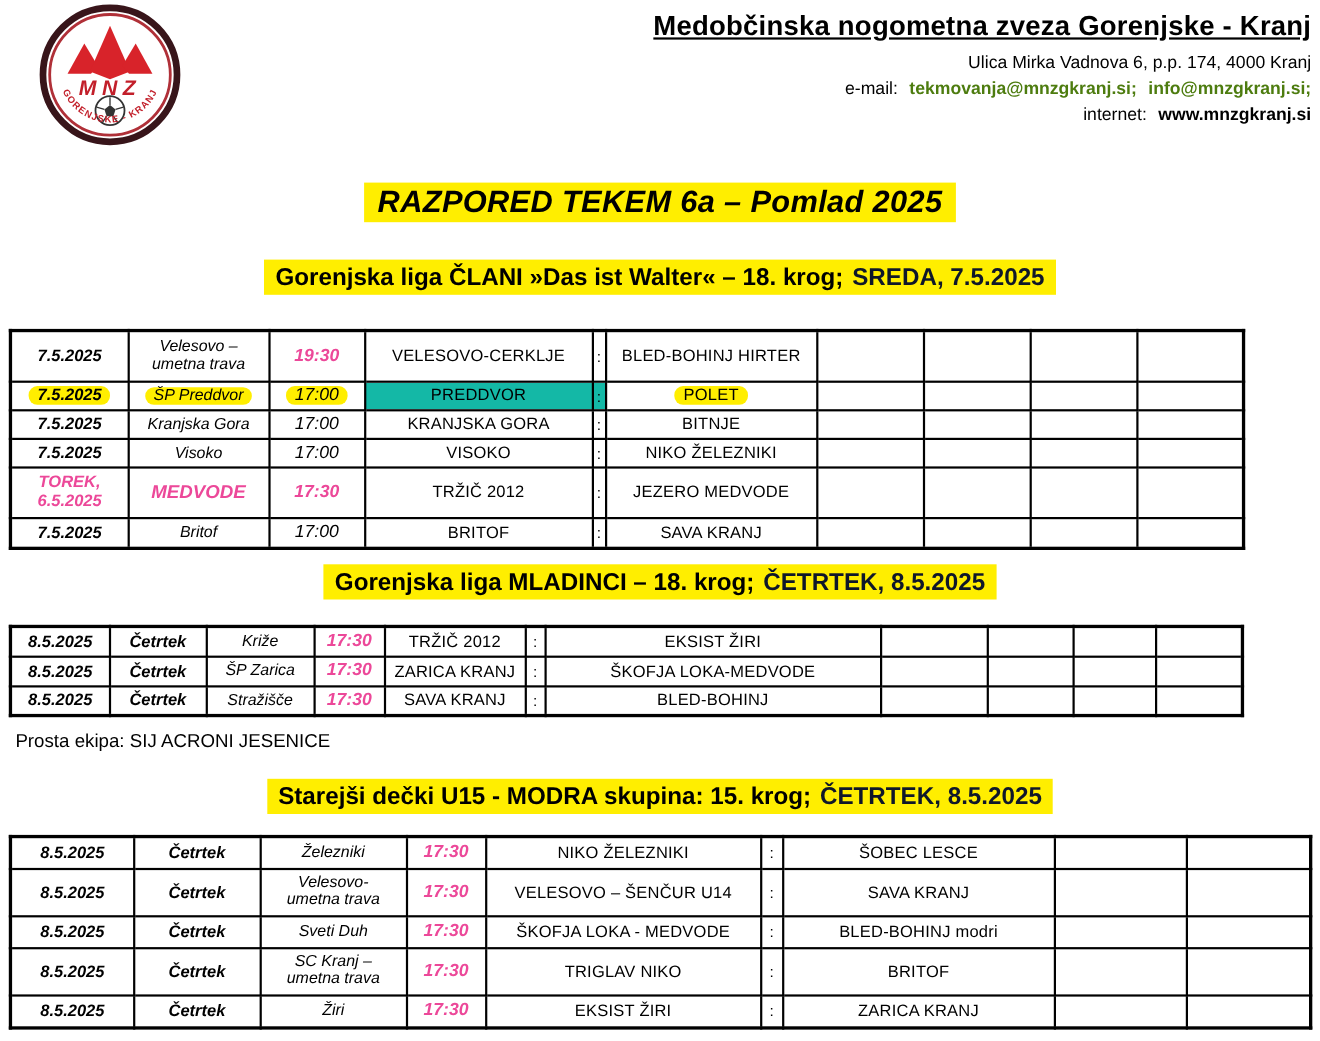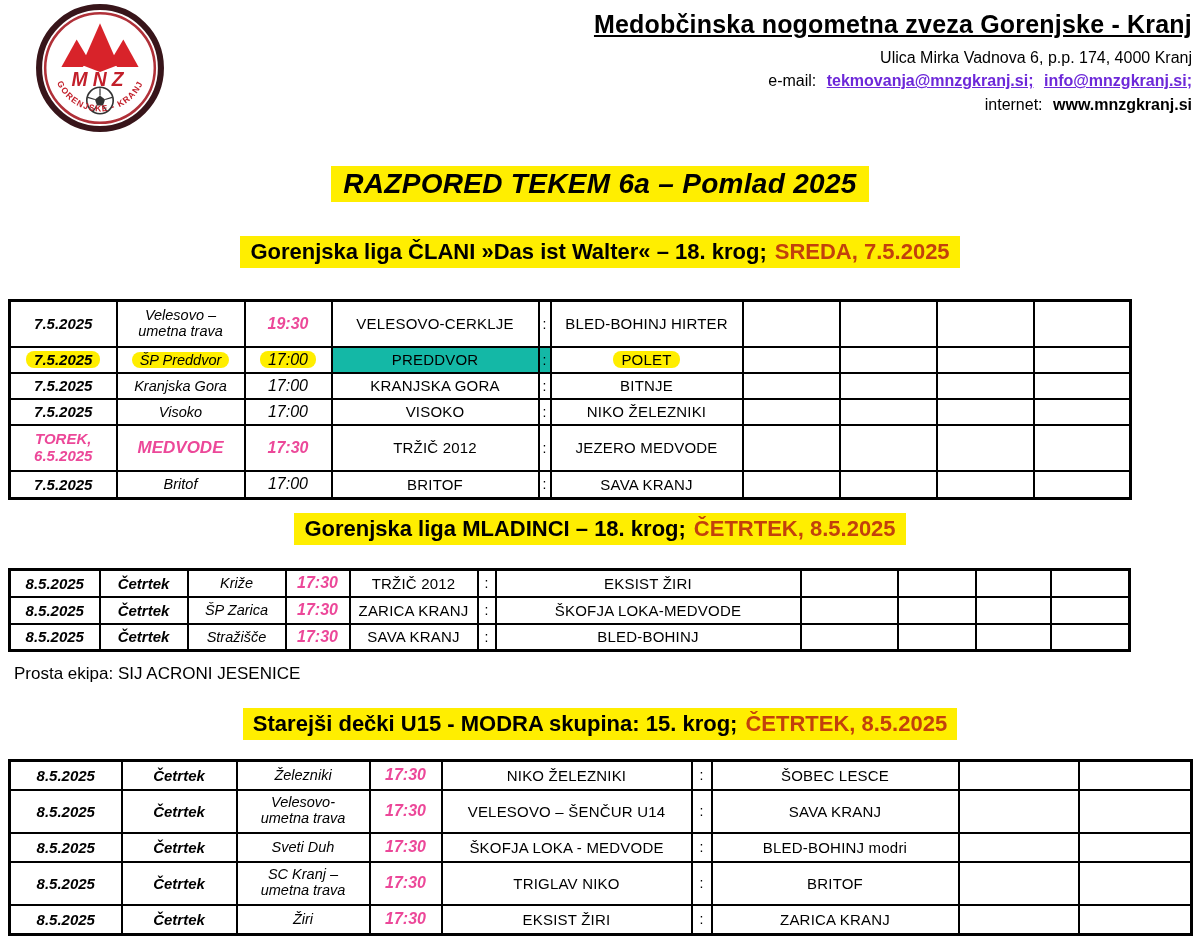--- a/index.html
+++ b/index.html
@@ -7,30 +7,30 @@
   .page{position:relative;width:1200px;height:946px;overflow:hidden;background:#fff;}
 
   
   .logo{position:absolute;left:34px;top:2px;width:132px;height:132px;}
   .head{position:absolute;top:8px;right:8px;text-align:right;line-height:1.35;}
   .org{font-size:25px;font-weight:bold;text-decoration:underline;letter-spacing:0.2px;}
   .addr{font-size:16px;margin-top:5px;}
   .mailline{font-size:16px;margin-top:2px;}
   .netline{font-size:16px;margin-top:2px;}
   .lbl{font-weight:normal;color:#000;}
-  a.maillink{color:#6d28d9;font-weight:bold;text-decoration:underline;cursor:pointer;margin-left:6px;}
+  a.maillink{color:#4d7c0f;font-weight:bold;cursor:pointer;margin-left:6px;}
   .site{font-weight:bold;margin-left:6px;}
 
   
   .title-wrap{position:absolute;top:166px;left:0;width:100%;text-align:center;}
   .title-band{display:inline-block;background:#ffee00;font-size:28px;font-weight:bold;font-style:italic;padding:2px 12px;letter-spacing:0.3px;}
   .sec{position:absolute;left:0;width:100%;text-align:center;}
   .sec-band{display:inline-block;background:#ffee00;font-size:22px;font-weight:bold;padding:3px 10px;}
   .sec-main{margin-right:8px;}
-  .sec-date{color:#c2410c;}
+  .sec-date{color:#0f172a;}
   .sec1{top:236px;}
   .sec2{top:513px;}
   .sec3{top:708px;}
 
   
   table{border-collapse:collapse;table-layout:fixed;position:absolute;left:8px;background:#fff;border:3px solid #000;}
   td{border:2px solid #000;padding:1px 5px;font-size:15px;vertical-align:middle;overflow:hidden;}
   .t1{top:299px;}
   .t2{top:568px;}
   .t3{top:759px;}

